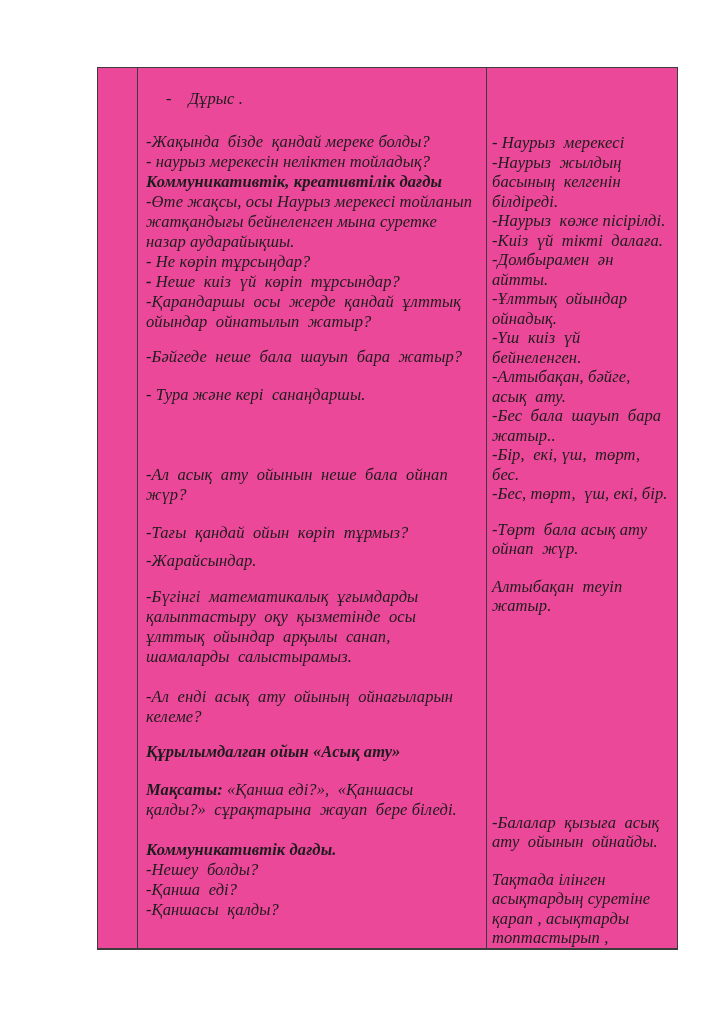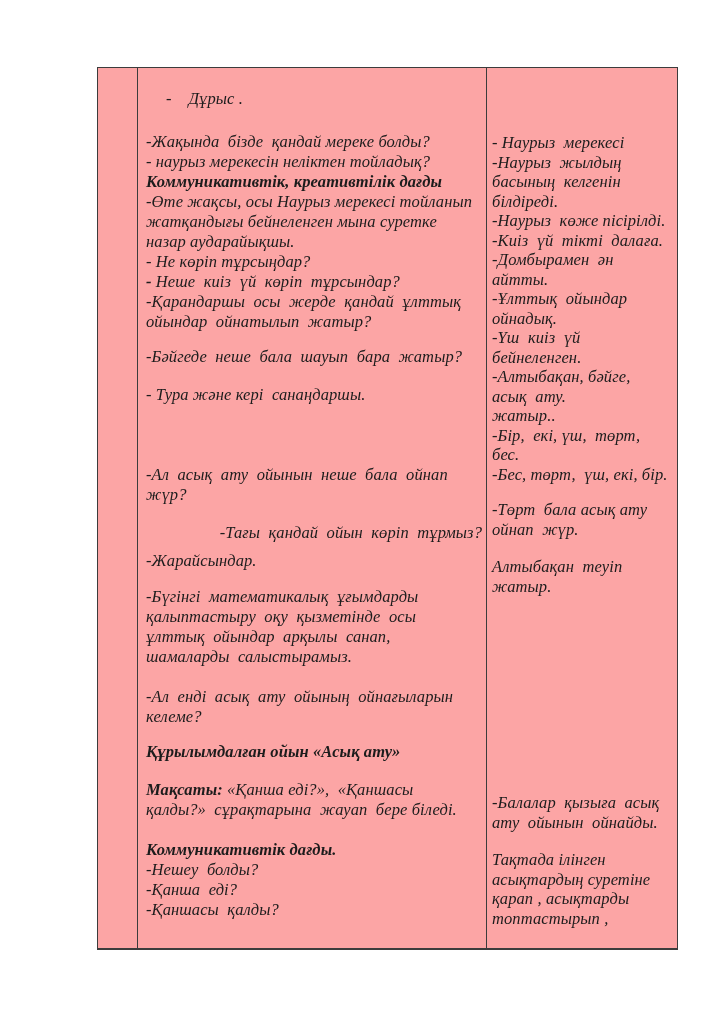--- a/index.html
+++ b/index.html
@@ -5,21 +5,21 @@
   * { margin:0; padding:0; box-sizing:border-box; }
   html,body { background:#ffffff; }
   body {
     width:724px; height:1024px; position:relative; overflow:hidden;
     font-family:"Liberation Serif","DejaVu Serif",serif;
   }
   .page { position:absolute; inset:0; background:#ffffff; }
   .doc-table {
     position:absolute; left:97px; top:67px; width:581px; height:883px;
     display:flex; border:1px solid #3c3c3c; border-bottom-width:2px;
-    background:#fca5a5;
+    background:#ec4899;
   }
   .col { height:100%; overflow:hidden; }
   .col-left  { width:40px; border-right:1px solid #3c3c3c; }
   .col-main  { width:349px; border-right:1px solid #3c3c3c; padding:21px 4px 0 8px; }
   .col-right { flex:1; padding:65px 4px 0 5px; }
   .ln {
     font-style:italic; font-size:16.5px; color:#1c1c1c;
     white-space:pre; letter-spacing:0.1px;
   }
   .col-main .ln  { line-height:20px;   min-height:20px; }
@@ -41,21 +41,21 @@
         <div class="ln"><span>жатқандығы бейнеленген мына суретке</span></div>
         <div class="ln"><span>назар аударайықшы.</span></div>
         <div class="ln"><span>- Не көріп тұрсыңдар?</span></div>
         <div class="ln"><span class="b">- </span><span>Неше  киіз  үй  көріп  тұрсындар?</span></div>
         <div class="ln"><span>-Қарандаршы  осы  жерде  қандай  ұлттық</span></div>
         <div class="ln"><span>ойындар  ойнатылып  жатыр?</span></div>
         <div class="ln" style="margin-top: 15px;"><span>-Бәйгеде  неше  бала  шауып  бара  жатыр?</span></div>
         <div class="ln" style="margin-top: 18px;"><span>- Тура және кері  санаңдаршы.</span></div>
         <div class="ln" style="margin-top: 60px;"><span>-Ал  асық  ату  ойынын  неше  бала  ойнап</span></div>
         <div class="ln"><span>жүр?</span></div>
-        <div class="ln" style="margin-top: 18px; text-align: right;"><span>-Тағы  қандай  ойын  көріп  тұрмыз?</span></div>
+        <div class="ln" style="margin-top: 18px;"><span>-Тағы  қандай  ойын  көріп  тұрмыз?</span></div>
         <div class="ln" style="margin-top: 8px;"><span>-Жарайсындар.</span></div>
         <div class="ln" style="margin-top: 16px; font-family: Liberation Serif, serif;"><span>-Бүгінгі  математикалық  ұғымдарды</span></div>
         <div class="ln"><span>қалыптастыру  оқу  қызметінде  осы</span></div>
         <div class="ln"><span>ұлттық  ойындар  арқылы  санап,</span></div>
         <div class="ln"><span>шамаларды  салыстырамыз.</span></div>
         <div class="ln" style="margin-top: 20px;"><span>-Ал  енді  асық  ату  ойының  ойнағыларын</span></div>
         <div class="ln"><span>келеме?</span></div>
         <div class="ln b" style="margin-top: 15px;"><span>Құрылымдалған ойын «Асық ату»</span></div>
         <div class="ln" style="margin-top: 18px;"><span class="b">Мақсаты: </span><span>«Қанша еді?»,  «Қаншасы</span></div>
         <div class="ln"><span>қалды?»  сұрақтарына  жауап  бере біледі.</span></div>
@@ -72,20 +72,21 @@
         <div class="ln"><span>-Наурыз  көже пісірілді.</span></div>
         <div class="ln"><span>-Киіз  үй  тікті  далаға.</span></div>
         <div class="ln"><span>-Домбырамен  ән</span></div>
         <div class="ln"><span>айтты.</span></div>
         <div class="ln"><span>-Ұлттық  ойындар</span></div>
         <div class="ln"><span>ойнадық.</span></div>
         <div class="ln"><span>-Үш  киіз  үй</span></div>
         <div class="ln"><span>бейнеленген.</span></div>
         <div class="ln"><span>-Алтыбақан, бәйге,</span></div>
         <div class="ln"><span>асық  ату.</span></div>
+        <div class="ln"><span>-Бес  бала  шауып  бара</span></div>
         <div class="ln"><span>жатыр..</span></div>
         <div class="ln"><span>-Бір,  екі, үш,  төрт,</span></div>
         <div class="ln"><span>бес.</span></div>
         <div class="ln"><span>-Бес, төрт,  үш, екі, бір.</span></div>
         <div class="ln" style="margin-top: 16px;"><span>-Төрт  бала асық ату</span></div>
         <div class="ln"><span>ойнап  жүр.</span></div>
         <div class="ln" style="margin-top: 18px;"><span>Алтыбақан  теуіп</span></div>
         <div class="ln"><span>жатыр.</span></div>
         <div class="ln" style="margin-top: 197px;"><span>-Балалар  қызыға  асық</span></div>
         <div class="ln"><span>ату  ойынын  ойнайды.</span></div>

